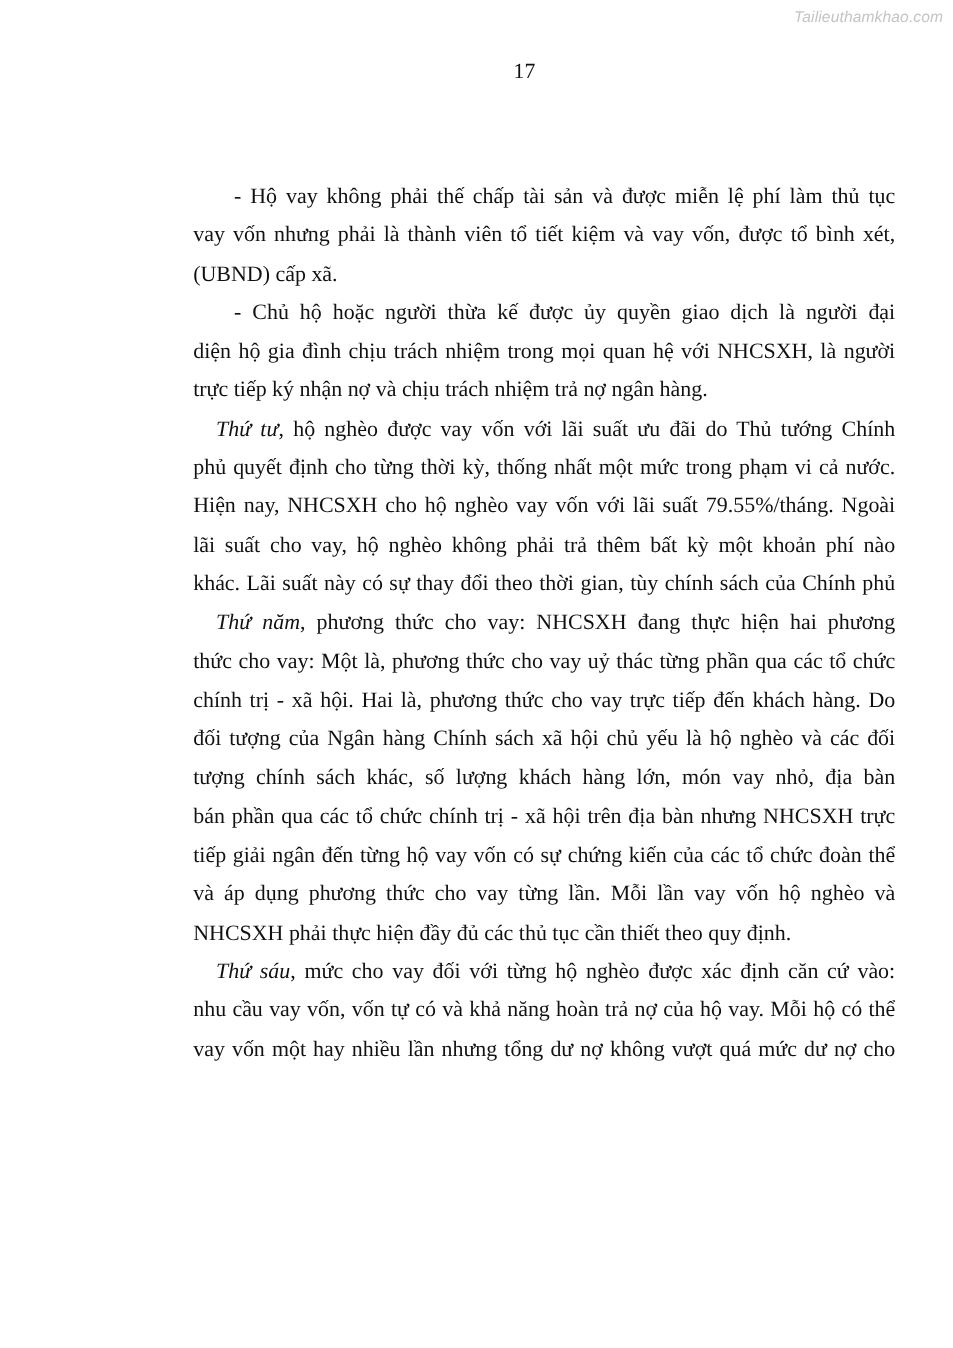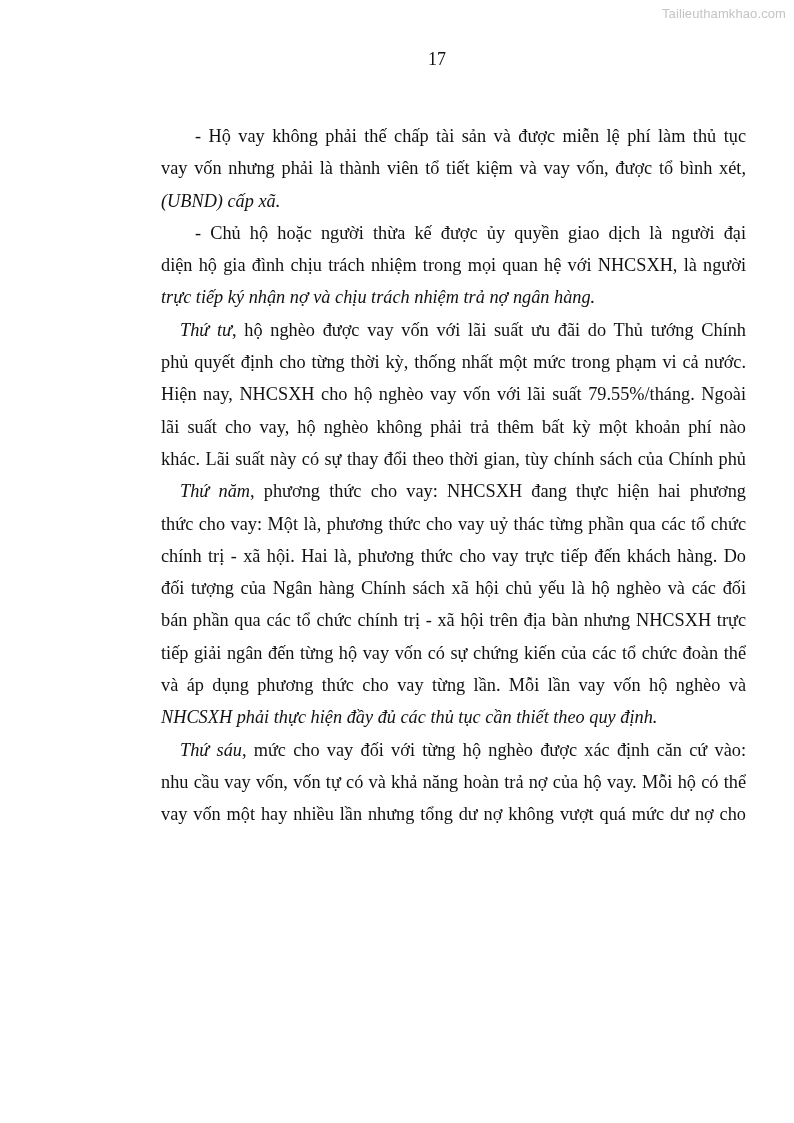--- a/index.html
+++ b/index.html
@@ -16,48 +16,48 @@
       color: #111111;
     }
     .watermark {
       position: absolute;
       top: 6px;
       right: 8px;
       font-family: "Liberation Sans", "DejaVu Sans", sans-serif;
       font-size: 13px;
       color: #c4c4c4;
       letter-spacing: 0.1px;
+      font-style: italic;
     }
     .page-number {
       position: absolute;
       top: 49px;
       left: 0;
       width: 794px;
       text-align: center;
       font-size: 18px;
       color: #111;
       margin-left: 40px;
     }
     .body-text {
       position: absolute;
       left: 161px;
-      top: 120px;
+      top: 147px;
       width: 585px;
     }
     .line {
       height: 32.3px;
       line-height: 32.3px;
       font-size: 18.3px;
       white-space: nowrap;
       text-align: justify;
       text-align-last: justify;
     }
     .line.last {
       text-align-last: left;
-      font-style: italic;
     }
     .indent-dash {
       padding-left: 34px;
     }
     .indent-para {
       padding-left: 19px;
       text-decoration: underline;
     }
     .line span.inner {
       display: inline-block;
@@ -92,20 +92,21 @@
     <div class="line">Hiện nay, NHCSXH cho hộ nghèo vay vốn với lãi suất 79.55%/tháng. Ngoài</div>
     <div class="line">lãi suất cho vay, hộ nghèo không phải trả thêm bất kỳ một khoản phí nào</div>
     <div class="line">khác. Lãi suất này có sự thay đổi theo thời gian, tùy chính sách của Chính phủ</div>
   </div>
 
   <div>
     <div class="line indent-para"><span class="inner" style="width:566px;text-align:justify;text-align-last:justify;"><em>Thứ năm</em><span>, phương thức cho vay: NHCSXH đang thực hiện hai phương</span></span></div>
     <div class="line">thức cho vay: Một là, phương thức cho vay uỷ thác từng phần qua các tổ chức</div>
     <div class="line">chính trị - xã hội. Hai là, phương thức cho vay trực tiếp đến khách hàng. Do</div>
     <div class="line">đối tượng của Ngân hàng Chính sách xã hội chủ yếu là hộ nghèo và các đối</div>
+    <div class="line">tượng chính sách khác, số lượng khách hàng lớn, món vay nhỏ, địa bàn</div>
     <div class="line">bán phần qua các tổ chức chính trị - xã hội trên địa bàn nhưng NHCSXH trực</div>
     <div class="line">tiếp giải ngân đến từng hộ vay vốn có sự chứng kiến của các tổ chức đoàn thể</div>
     <div class="line">và áp dụng phương thức cho vay từng lần. Mỗi lần vay vốn hộ nghèo và</div>
     <div class="line last">NHCSXH phải thực hiện đầy đủ các thủ tục cần thiết theo quy định.</div>
   </div>
 
   <div>
     <div class="line indent-para"><span class="inner" style="width:566px;text-align:justify;text-align-last:justify;"><em>Thứ sáu</em><span>, mức cho vay đối với từng hộ nghèo được xác định căn cứ vào:</span></span></div>
     <div class="line">nhu cầu vay vốn, vốn tự có và khả năng hoàn trả nợ của hộ vay. Mỗi hộ có thể</div>
     <div class="line">vay vốn một hay nhiều lần nhưng tổng dư nợ không vượt quá mức dư nợ cho</div>

